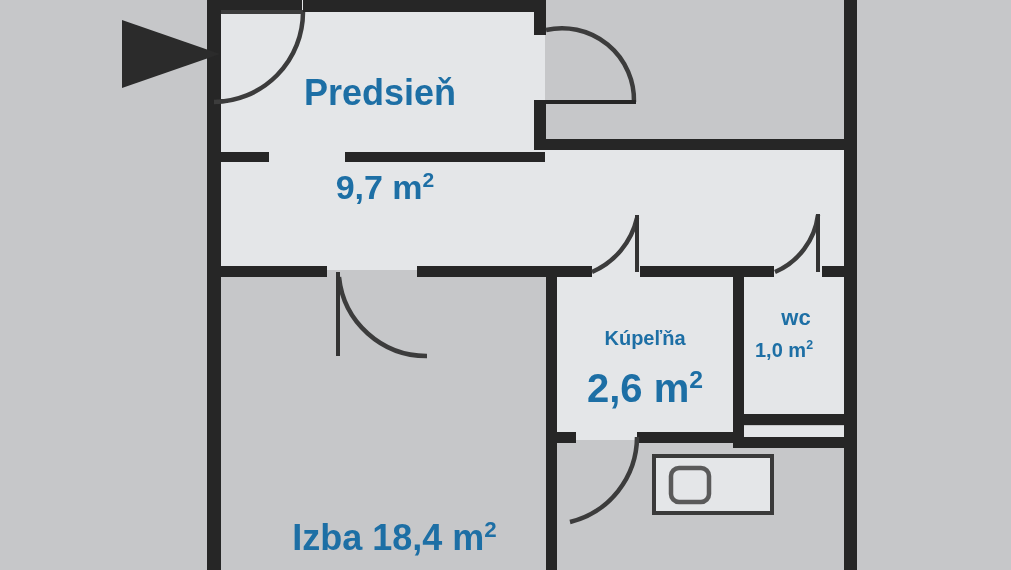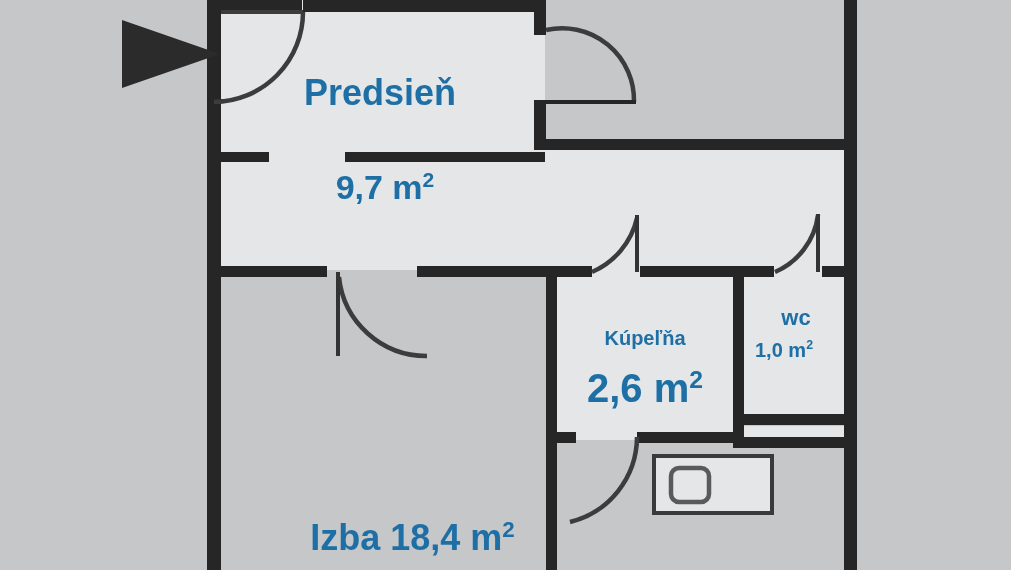--- a/index.html
+++ b/index.html
@@ -157,15 +157,15 @@
   <div class="room-label lbl-hall-area" style="left:0; top:168px; width:758px;padding-left:12px;"><span>9,7 m</span><sup class="m2">2</sup></div>
 
   <div class="room-label lbl-bath-name" style="left:555px; top:327px; width:180px;">Kúpeľňa</div>
 
   <div class="room-label lbl-bath-area" style="left:555px; top:366px; width:180px;"><span>2,6 m</span><sup class="m2">2</sup></div>
 
   <div class="room-label lbl-wc-name" style="left:744px; top:306px; width:104px;">wc</div>
 
   <div class="room-label lbl-wc-area" style="left:744px; top:339px; width:80px;"><span>1,0 m</span><sup class="m2">2</sup></div>
 
-  <div class="room-label lbl-izba" style="left:235px; top:518px; width:334px;padding-left:21px;"><span>Izba 18,4 m</span><sup class="m2">2</sup></div>
+  <div class="room-label lbl-izba" style="left:217px; top:518px; width:334px;padding-left:21px;"><span>Izba 18,4 m</span><sup class="m2">2</sup></div>
 
 </div>
 
 </body></html>

